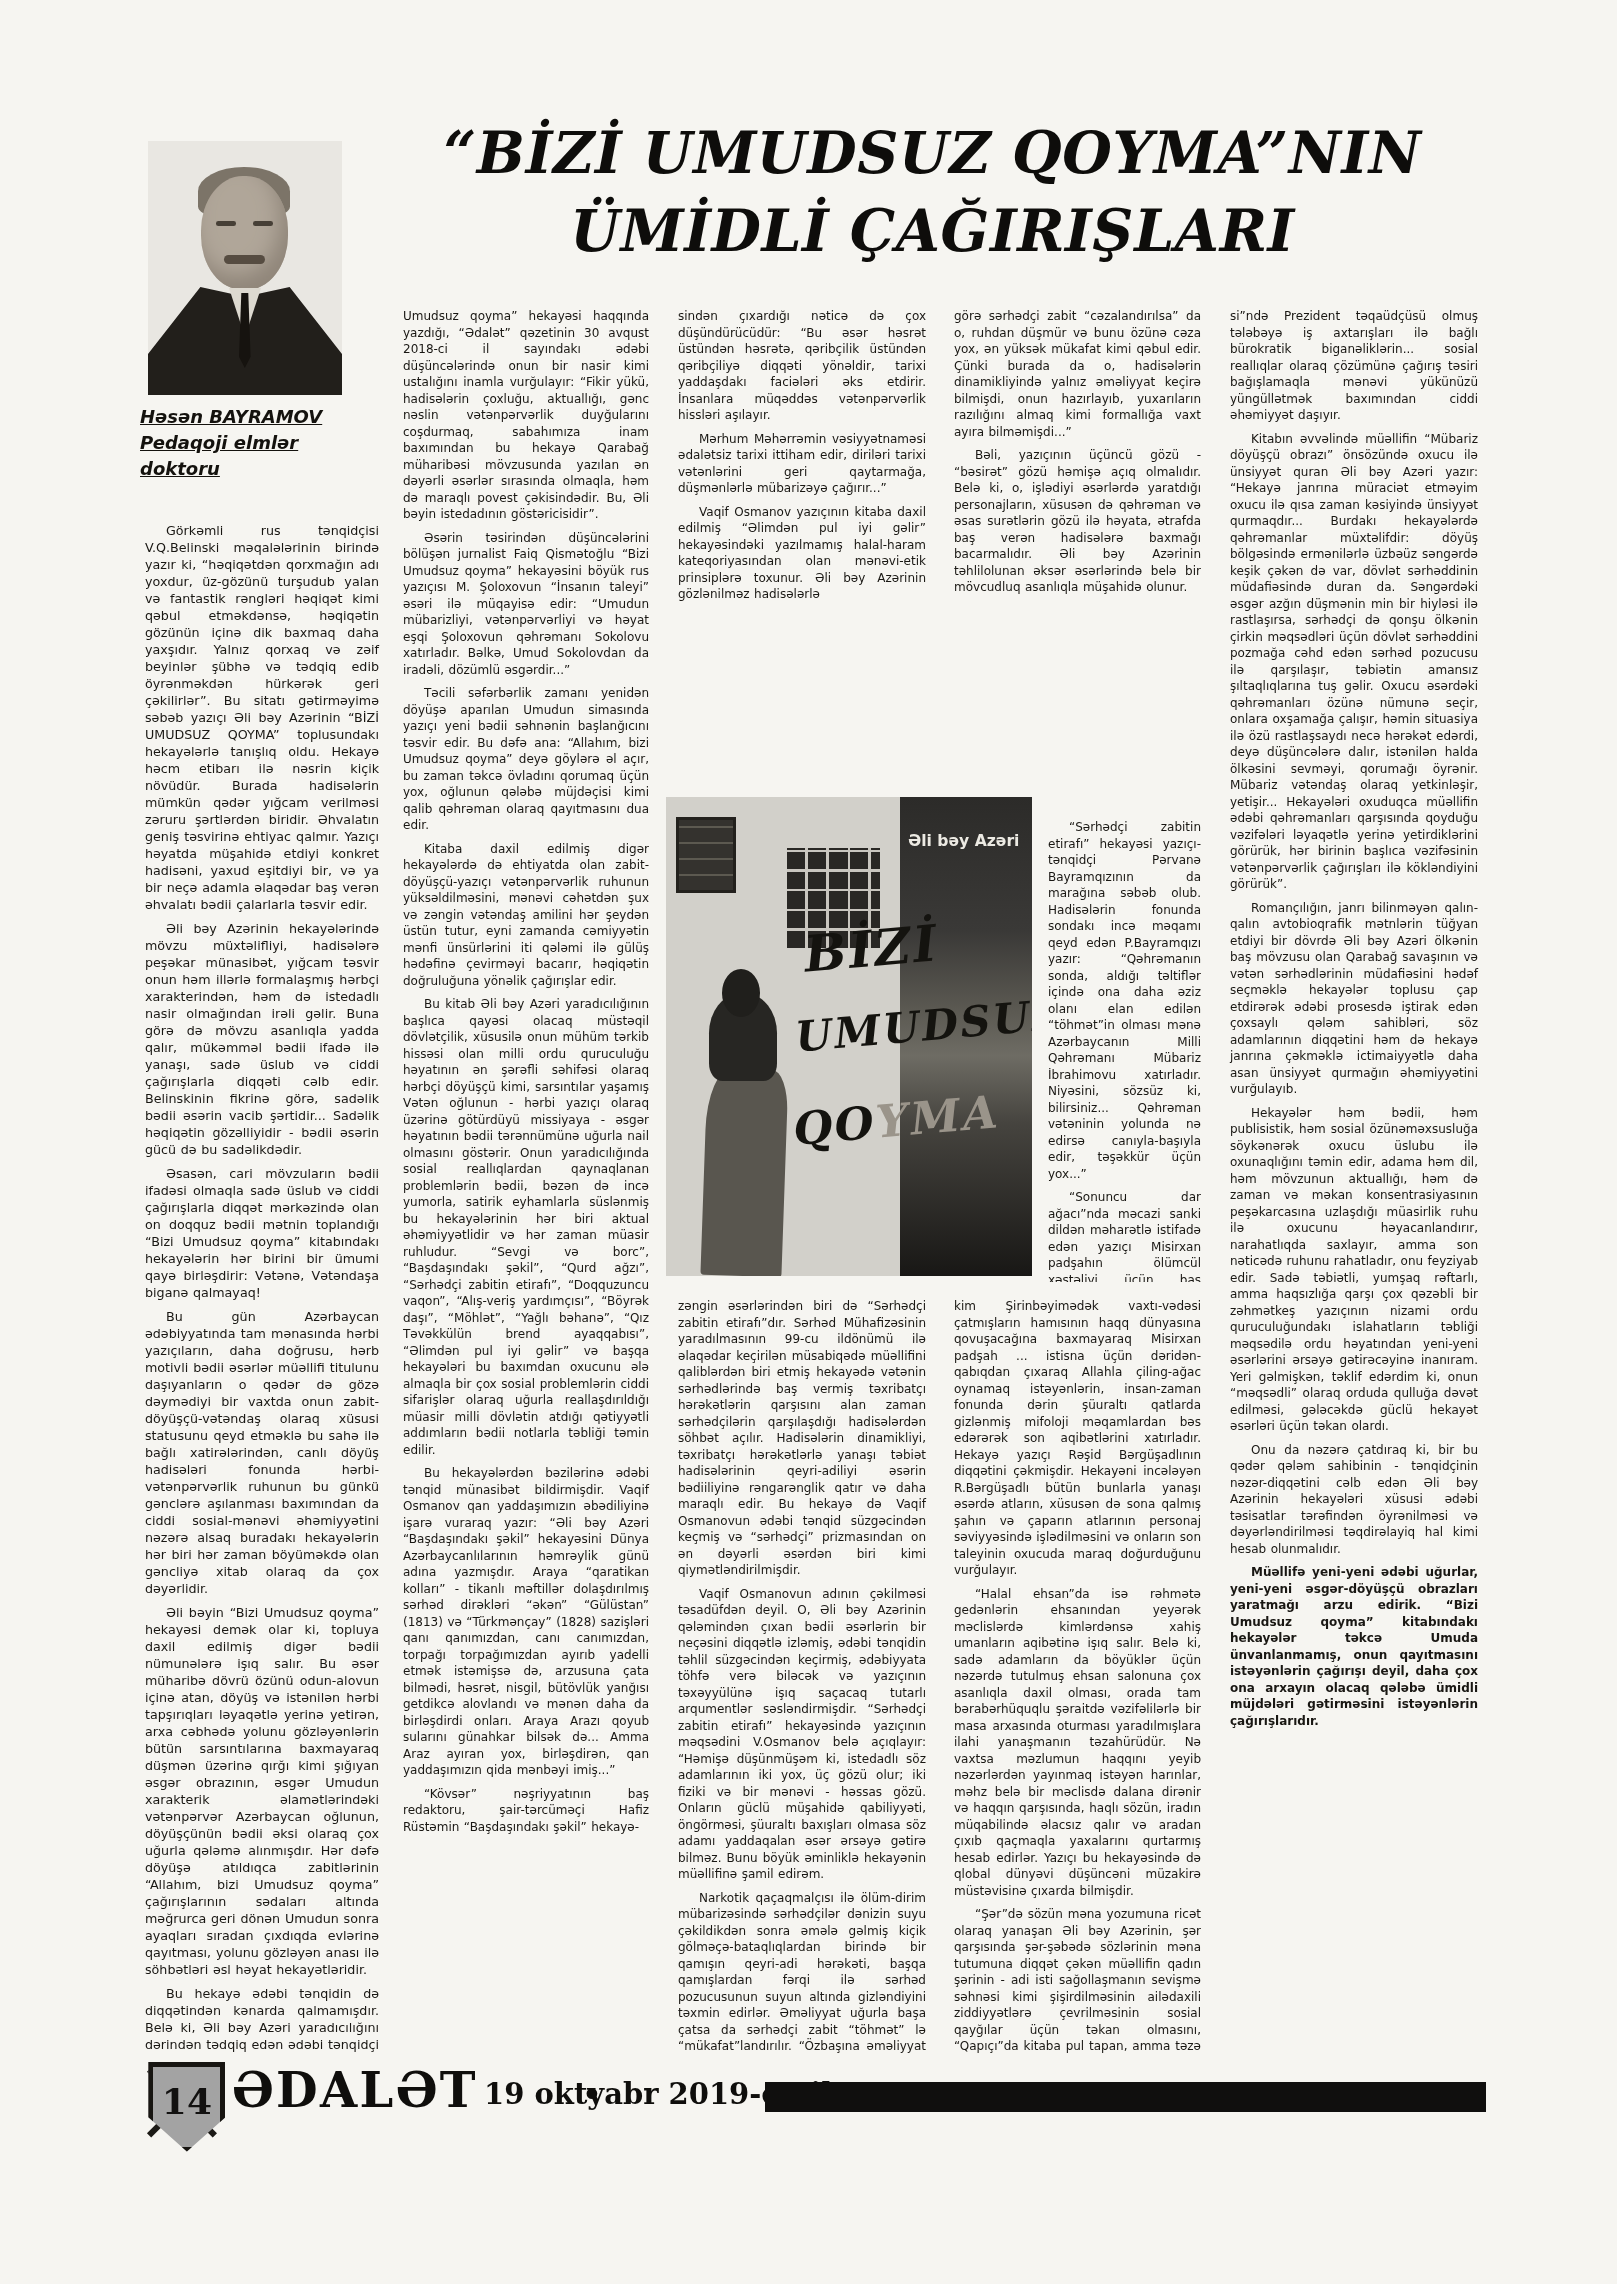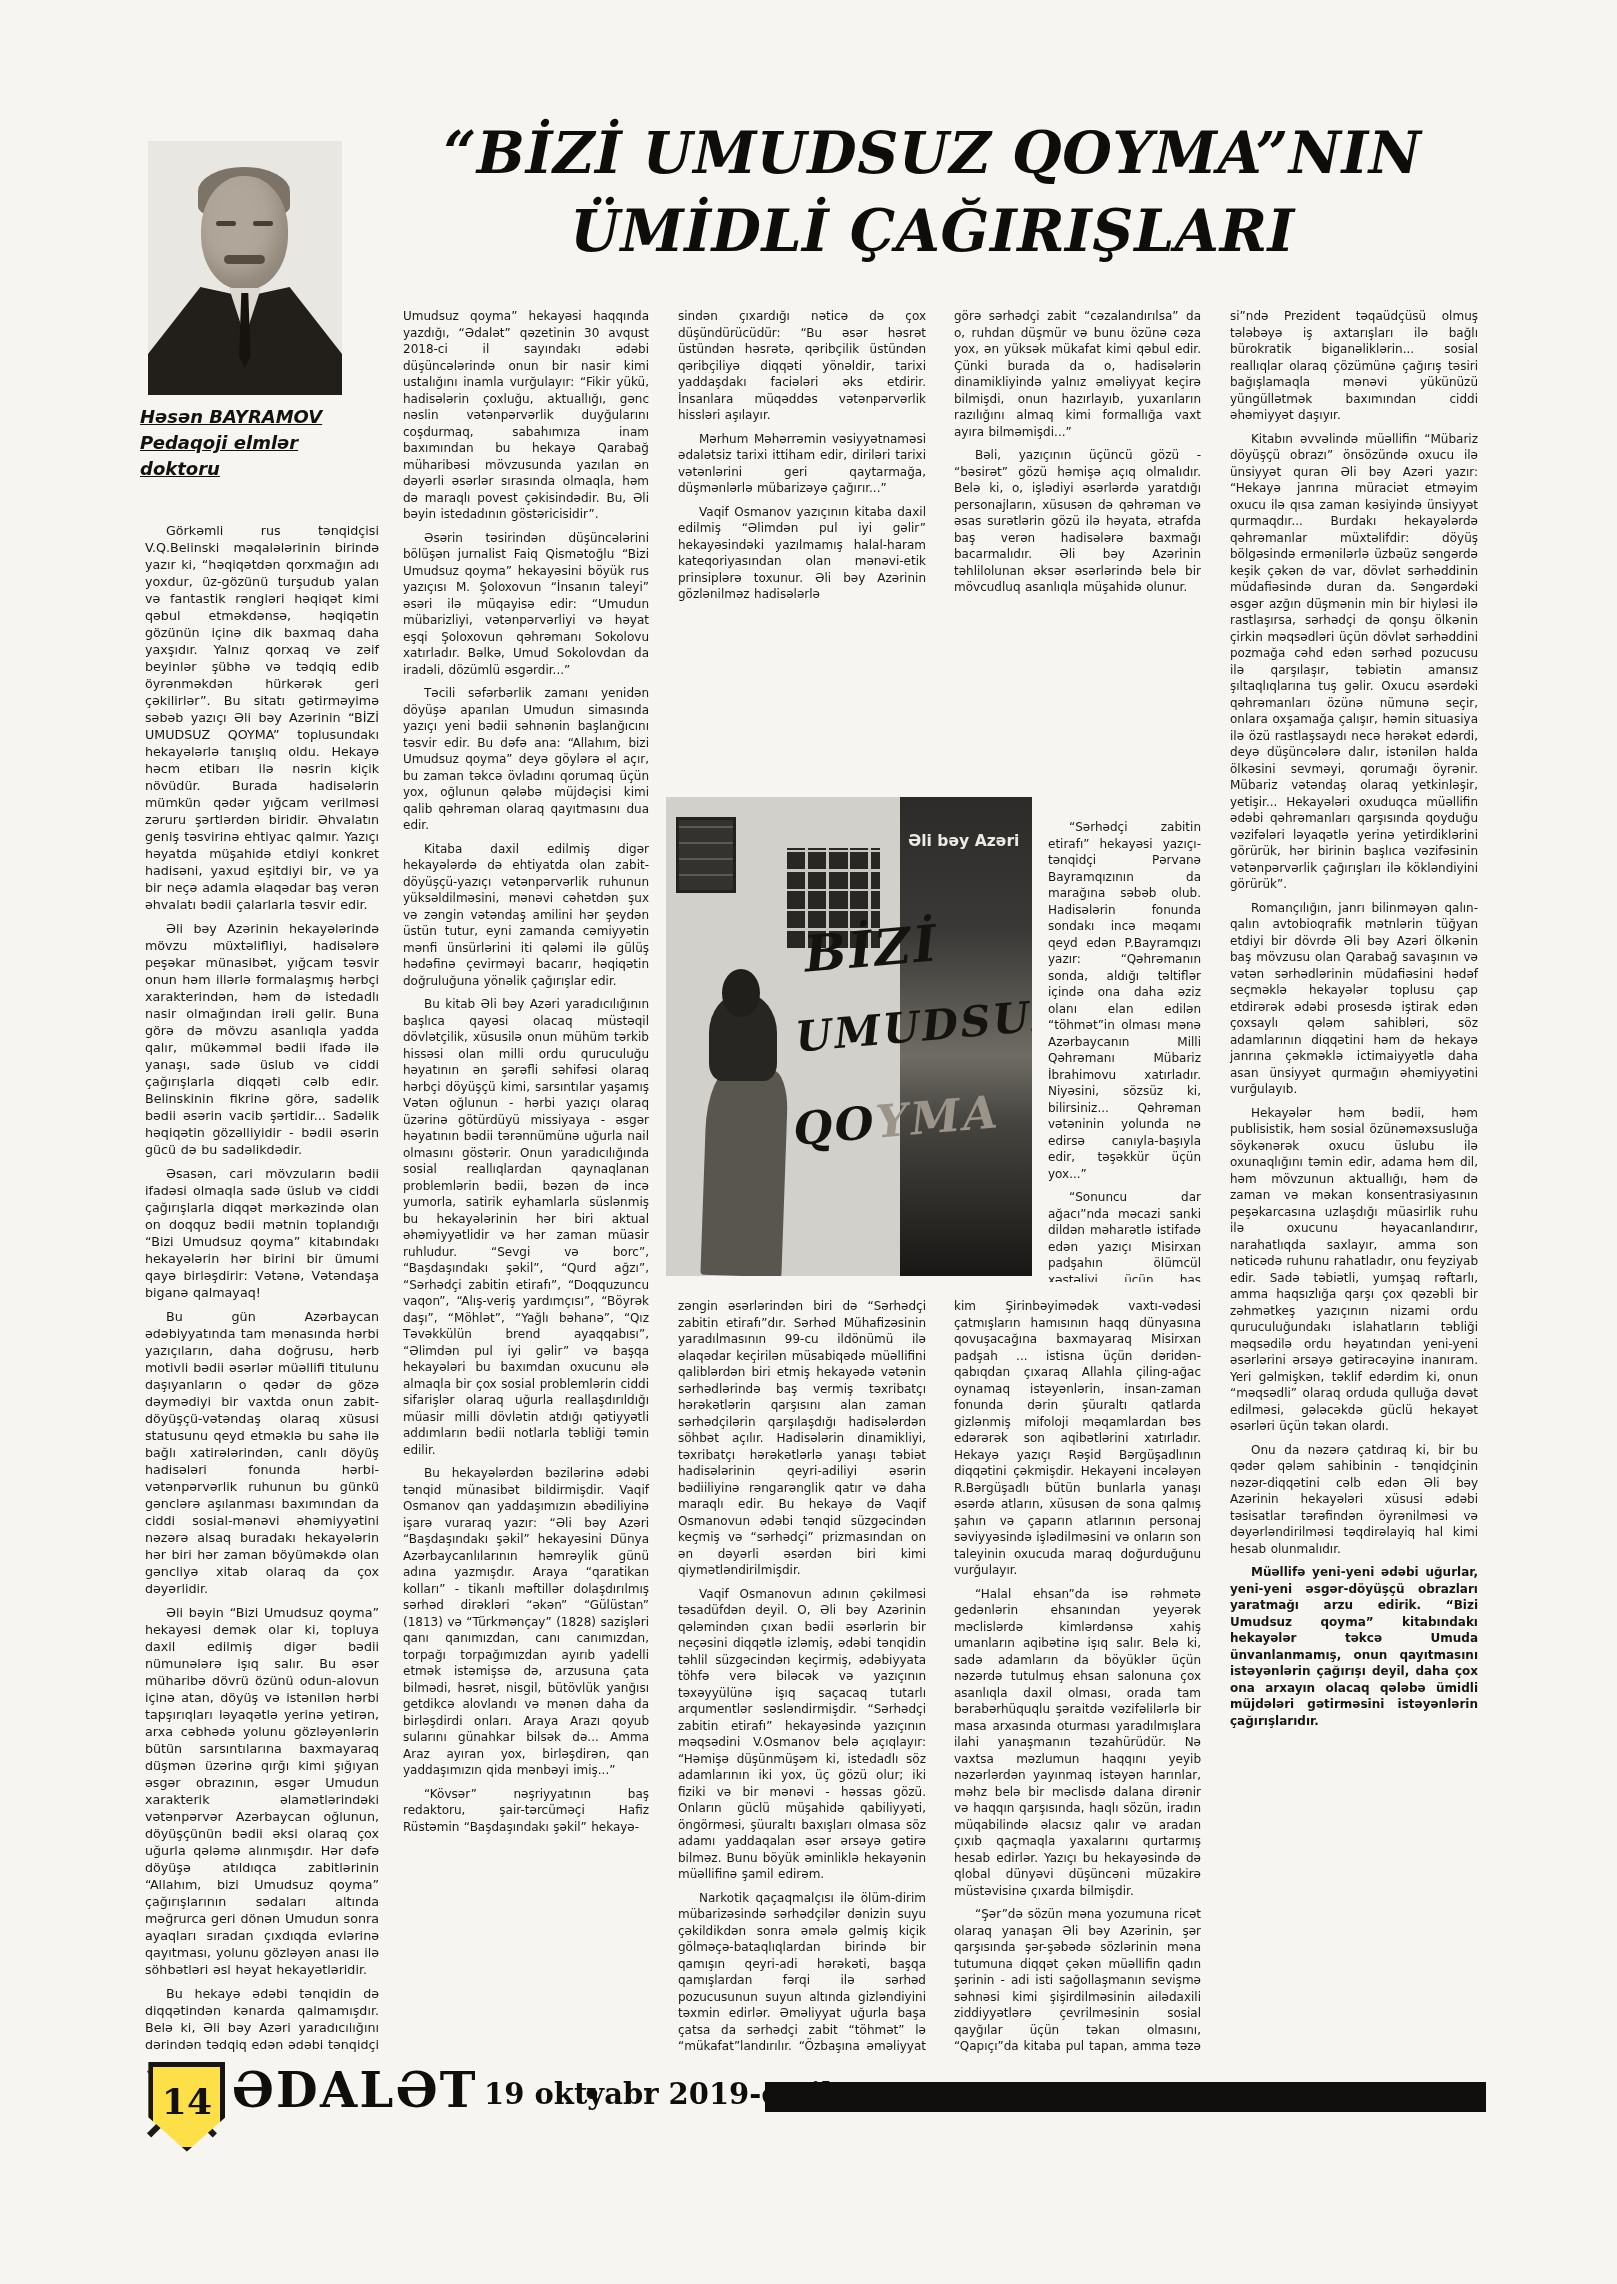--- a/index.html
+++ b/index.html
@@ -59,21 +59,21 @@
   .bookimg .hw{position:absolute;font-family:"DejaVu Serif",serif;font-style:italic;font-weight:bold;
       color:#14130f;transform:rotate(-5deg);letter-spacing:2.3px;}
   .bookimg .hw1{left:138px;top:122px;font-size:50px;}
   .bookimg .hw2{left:129px;top:204px;font-size:42px;}
   .bookimg .hw3{left:127px;top:297px;font-size:45px;}
   .bookimg .hw3 .fade{color:#9a948a;}
   
   .footer-logo{position:absolute;left:138px;top:2058px;width:88px;height:88px;}
   .footer-logo .sword{position:absolute;left:41px;top:-2.3px;width:5.8px;height:93px;background:#1c1a16;}
   .footer-logo .sw1{transform:rotate(45deg);} .footer-logo .sw2{transform:rotate(-45deg);}
-  .footer-logo .shield{position:absolute;left:10.4px;top:3.5px;width:67px;height:80px;background:#fde047;
+  .footer-logo .shield{position:absolute;left:10.4px;top:3.5px;width:67px;height:80px;background:#a3a3a3;
       border:5.2px solid #171511;clip-path:polygon(0 0,100% 0,100% 62%,50% 100%,0 62%);
       display:flex;align-items:center;justify-content:center;}
   .footer-logo .num{font-weight:bold;font-size:36px;font-family:"DejaVu Serif",serif;color:#121110;margin-top:-10.4px;}
   .news-name{position:absolute;left:232px;top:2062px;font-family:"DejaVu Serif",serif;font-weight:bold;
       font-size:48px;letter-spacing:2.3px;color:#0f0e0c;}
   .news-bullet{position:absolute;left:581px;top:2074px;font-size:37px;color:#0f0e0c;}
   .footer-date{position:absolute;left:484px;top:2077px;font-family:"DejaVu Serif",serif;font-weight:bold;
       font-size:29px;color:#0f0e0c;}
   .footer-bar{position:absolute;left:765px;top:2082px;width:721px;height:30px;background:#100f0e;}
 </style>

